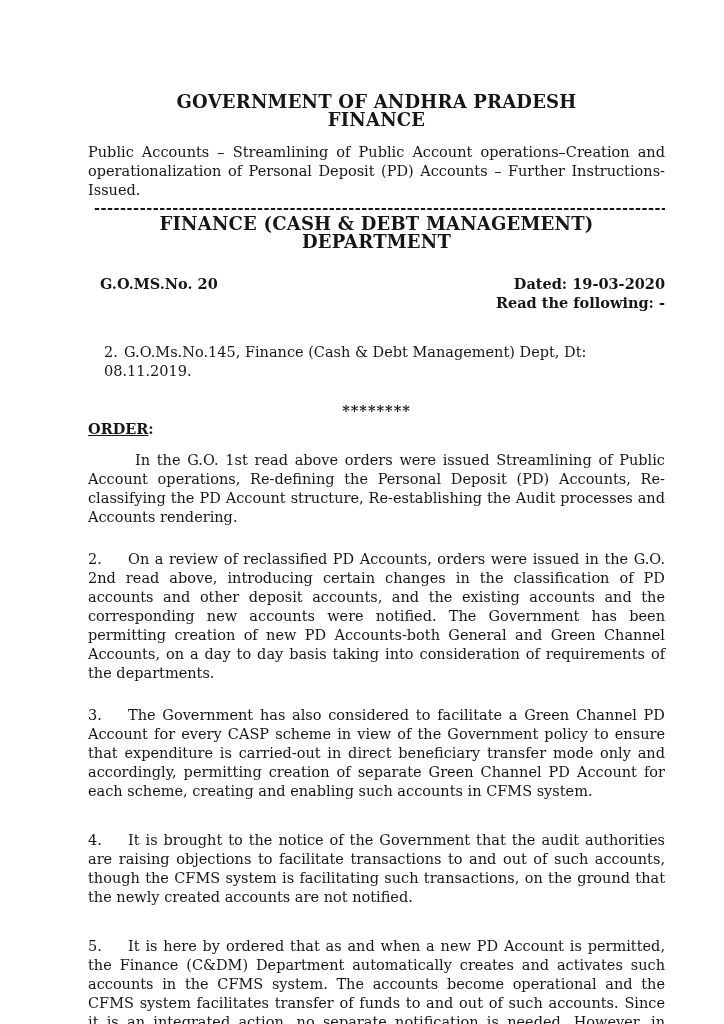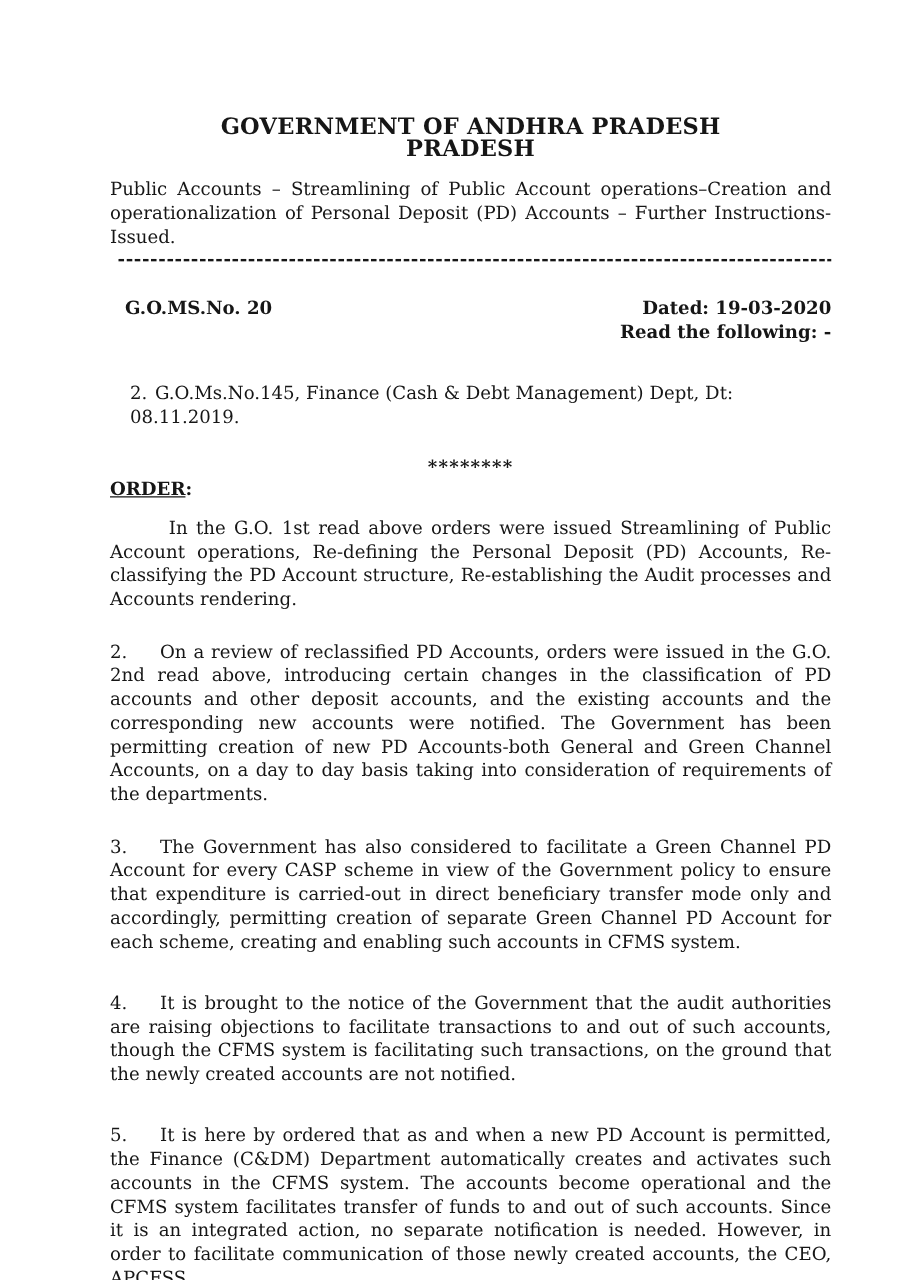--- a/index.html
+++ b/index.html
@@ -73,26 +73,27 @@
   .para.first-indent { text-indent: 47px; }
   .para.gap-lg { margin-bottom: 30px; }
   .pnum { display: inline-block; min-width: 40px; text-indent: 0; }
 </style>
 </head>
 <body>
 
 <div class="page">
 
   <div class="doc-title">GOVERNMENT OF ANDHRA PRADESH</div>
-  <div class="doc-subtitle">PRADESH</div>
+  <div class="doc-subtitle">FINANCE</div>
 
   <p class="abstract">Public Accounts – Streamlining of Public Account operations–Creation and operationalization of Personal Deposit (PD) Accounts – Further Instructions-Issued.</p>
 
   <div class="separator">--------------------------------------------------------------------------------------------------------------------------------------------</div>
 
+  <div class="dept-heading">FINANCE (CASH &amp; DEBT MANAGEMENT) DEPARTMENT</div>
 
   <div class="go-row">
     <div>G.O.MS.No. 20</div>
     <div class="go-right">
       <div>Dated: 19-03-2020</div>
       <div>Read the following: -</div>
     </div>
   </div>
 
   <div class="refs">

